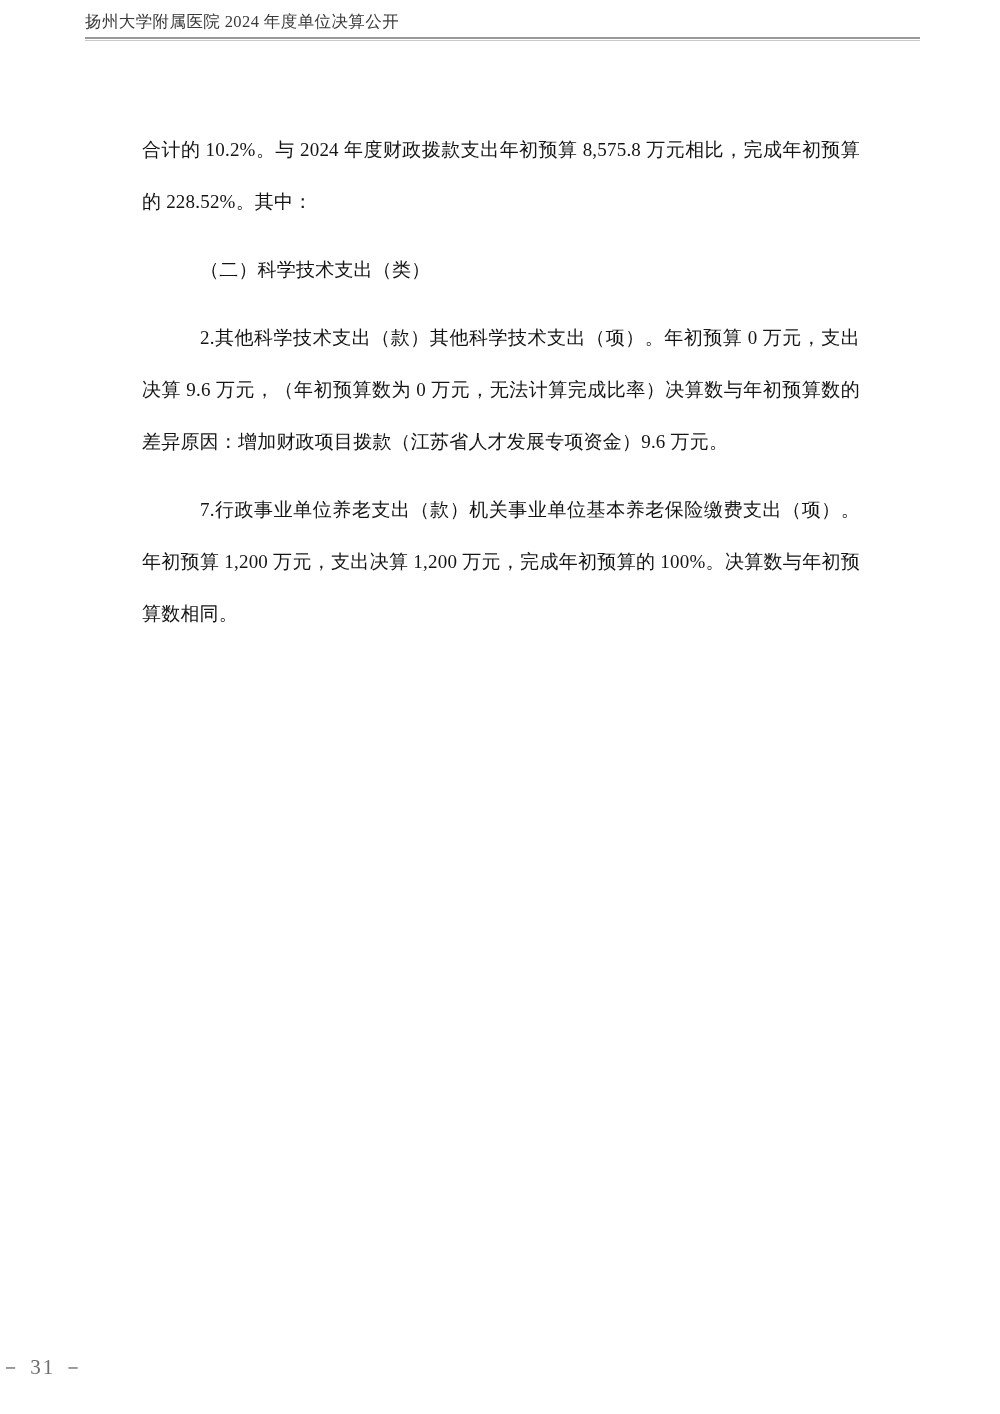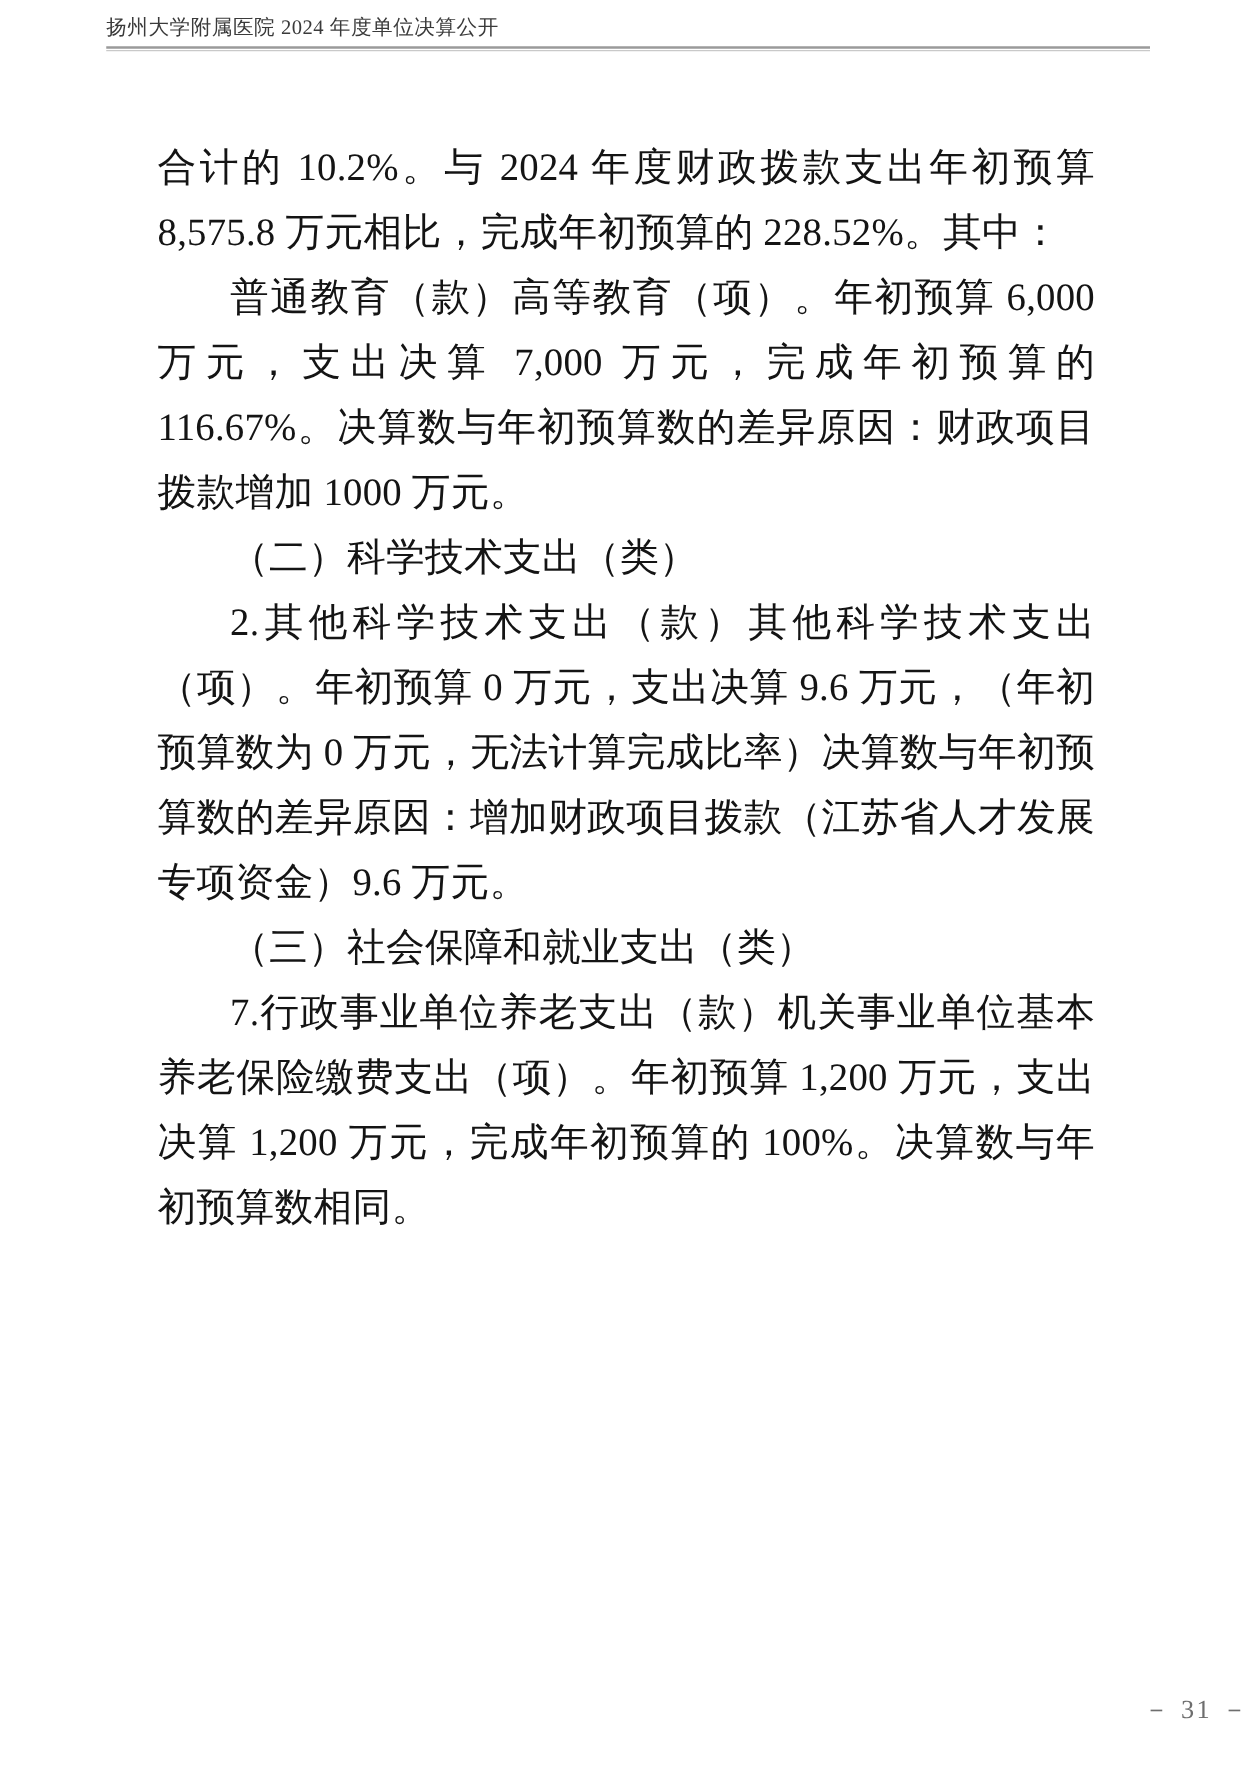--- a/index.html
+++ b/index.html
@@ -58,44 +58,44 @@
 
   
   .body-block {
     position: absolute;
     left: 126px;
     top: 108px;
     width: 750px;
   }
 
   .para {
-    font-size: 31px;
+    font-size: 19px;
     line-height: 52px;
     text-align: justify;
     text-align-last: left;
     text-justify: inter-ideograph;
     letter-spacing: 0.2px;
-    margin: 0;
+    margin: 16px;
     color: #141414;
     font-family: "Liberation Serif", "DejaVu Serif", serif;
   }
   .para.indent {
     text-indent: 58px;
   }
   .para.cont {
     text-indent: 0;
   }
 
   
   .page-footer {
     position: absolute;
     left: 0;
     top: 1355px;
     width: 1000px;
-    text-align: right;
+    text-align: left;
   }
   .page-number {
     font-size: 21px;
     line-height: 24px;
     color: #6e6e6e;
     letter-spacing: 2px;
     font-family: "Liberation Serif", "DejaVu Serif", serif;
   }
 </style>
 </head>
@@ -103,24 +103,22 @@
 
 <div class="page">
 
   <div class="page-header">
     <div class="page-header-text">扬州大学附属医院 2024 年度单位决算公开</div>
     <div class="page-header-rule"></div>
   </div>
 
   <div class="body-block">
       <p class="para cont">合计的 10.2%。与 2024 年度财政拨款支出年初预算 8,575.8 万元相比，完成年初预算的 228.52%。其中：</p>
-      <p class="para indent">普通教育（款）高等教育（项）。年初预算 6,000 万元，支出决算 7,000 万元，完成年初预算的 116.67%。决算数与年初预算数的差异原因：财政项目拨款增加 1000 万元。</p>
       <p class="para indent">（二）科学技术支出（类）</p>
       <p class="para indent">2.其他科学技术支出（款）其他科学技术支出（项）。年初预算 0 万元，支出决算 9.6 万元，（年初预算数为 0 万元，无法计算完成比率）决算数与年初预算数的差异原因：增加财政项目拨款（江苏省人才发展专项资金）9.6 万元。</p>
-      <p class="para indent">（三）社会保障和就业支出（类）</p>
       <p class="para indent">7.行政事业单位养老支出（款）机关事业单位基本养老保险缴费支出（项）。年初预算 1,200 万元，支出决算 1,200 万元，完成年初预算的 100%。决算数与年初预算数相同。</p>
     </div>
 
   <div class="page-footer">
     <div class="page-number">－ 31 －</div>
   </div>
 
 </div>
 
 </body></html>

